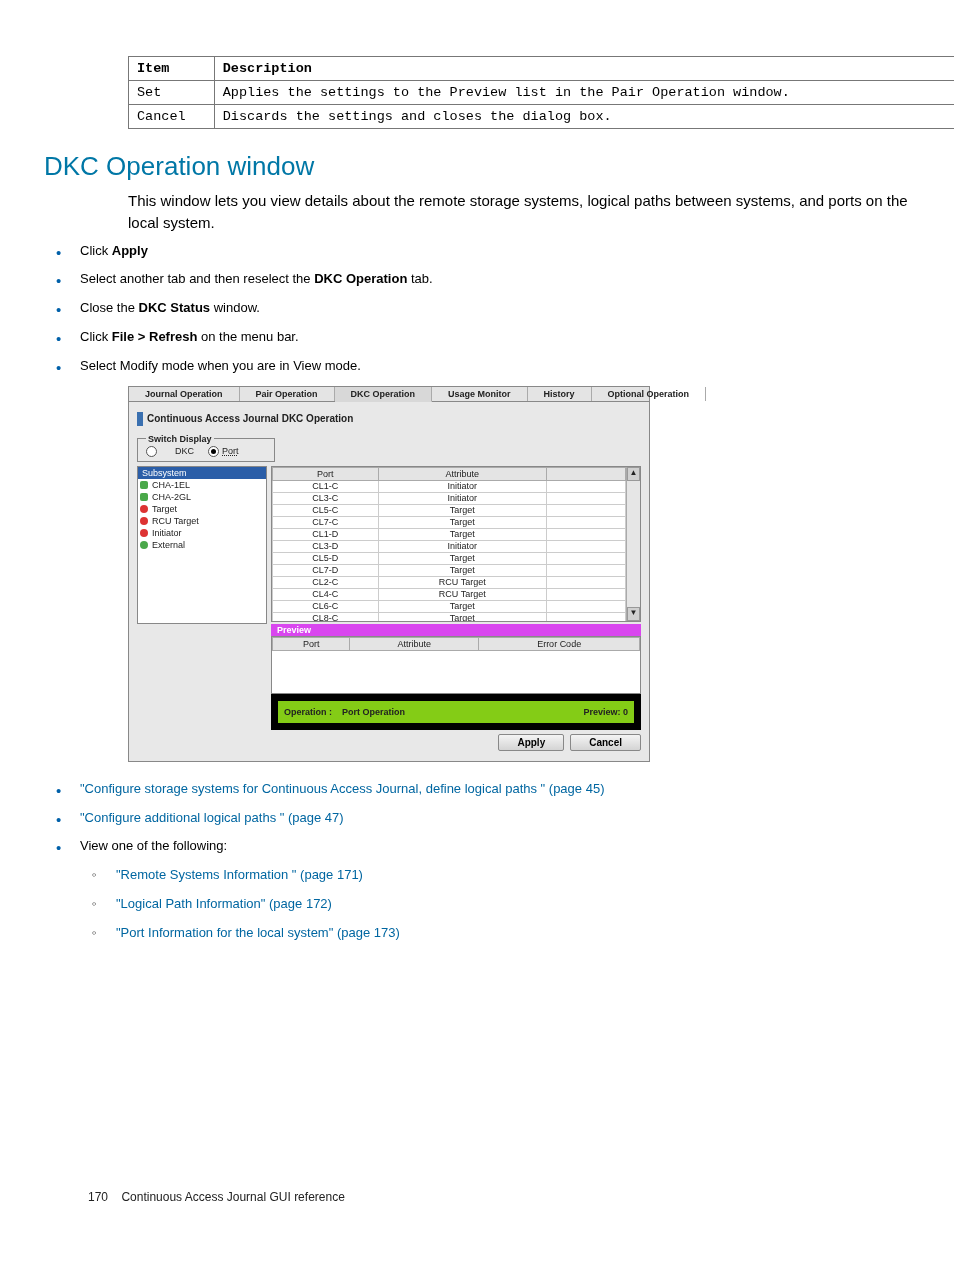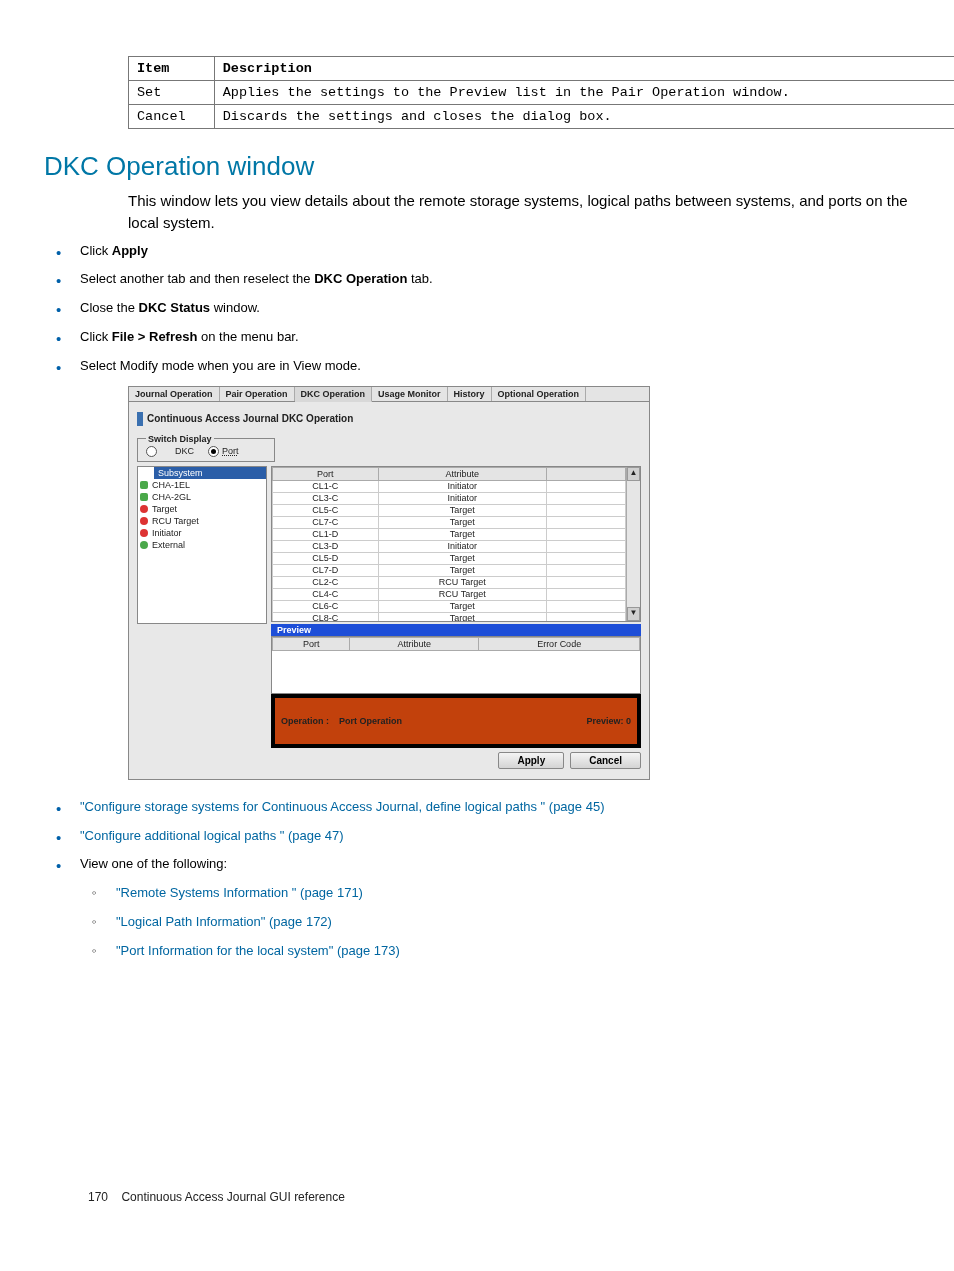--- a/index.html
+++ b/index.html
@@ -89,21 +89,21 @@
     font-family: Tahoma, Arial, sans-serif;
     font-size: 9px;
     color: #222;
   }
   .tabStrip {
     display: flex;
     border-bottom: 1px solid #888;
     background: #e4e4e4;
   }
   .tabStrip .tab {
-    padding: 2px 6px;
+    padding: 2px 16px;
     border-right: 1px solid #aaa;
     font-weight: bold;
     font-size: 9px;
     white-space: nowrap;
     cursor: default;
   }
   .tabStrip .tab.active {
     background: #d8d8d8;
     border-bottom: 1px solid #d8d8d8;
     margin-bottom: -1px;
@@ -143,21 +143,20 @@
     padding: 0;
     height: 158px;
     box-sizing: border-box;
     overflow:hidden;
   }
   .treeHeader {
     background:#2b5ea8;
     color:#fff;
     padding:1px 4px;
     font-size:9px;
-    margin-left:16px;
   }
   .treeItem {
     padding: 0 2px 0 14px;
     font-size: 9px;
     line-height: 12px;
     position: relative;
     white-space: nowrap;
   }
   .treeItem::before {
     content:""; position:absolute; left:2px; top:2px;
@@ -179,28 +178,28 @@
   table.grid td {
     border:1px solid #ccc; padding:0 4px; text-align:center; line-height:11px;
   }
   .vscroll {
     width:13px; background:#e6e6e6; border-left:1px solid #aaa;
     display:flex; flex-direction:column; justify-content:space-between;
   }
   .vscroll .btn { height:12px; background:#d0d0d0; border:1px solid #999; font-size:8px; text-align:center; line-height:10px; }
 
   .previewBar {
-    background:#1d4ed8; color:#fff; padding:1px 6px; font-weight:bold; font-size:9px; margin-top:2px;
+    background:#d946ef; color:#fff; padding:1px 6px; font-weight:bold; font-size:9px; margin-top:2px;
   }
   .previewGrid {
     border:1px solid #888; background:#fff; height:56px;
   }
   .opRow {
     display:flex; justify-content:space-between; align-items:center;
-    background:#c2410c; border:4px solid #000000; padding:18px 6px; font-size:9px; font-weight:bold;
+    background:#84cc16; border:7px solid #000000; padding:6px 6px; font-size:9px; font-weight:bold;
   }
   .btmBtns { display:flex; gap:6px; justify-content:flex-end; margin-top:4px; }
   .winBtn {
     background:linear-gradient(#f4f4f4,#d4d4d4);
     border:1px solid #888; border-radius:2px;
     font-size:10px; font-weight:bold; padding:2px 18px;
   }
 
   .footer {
     position: absolute;

